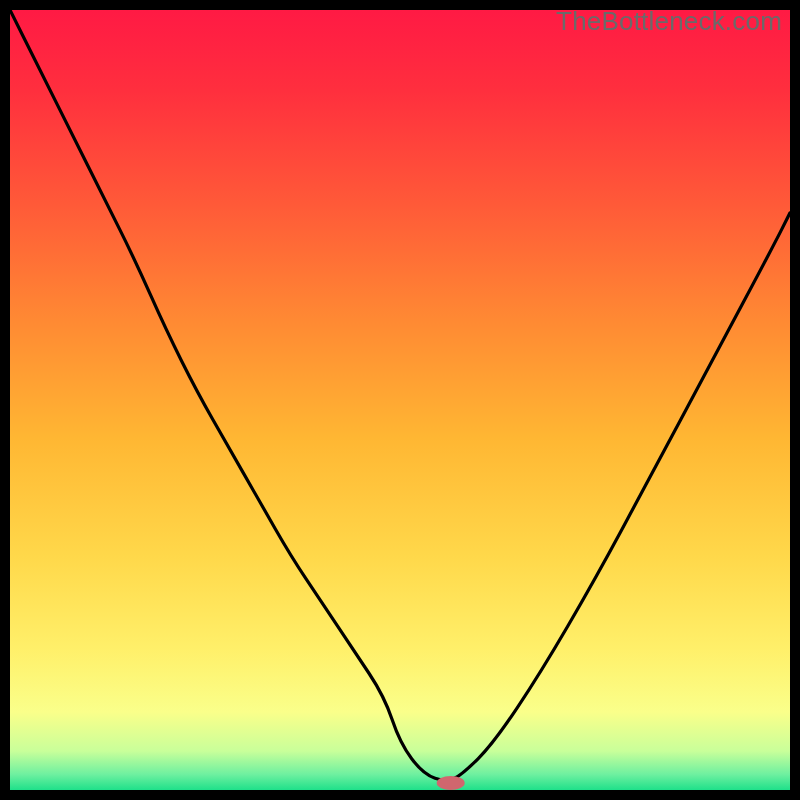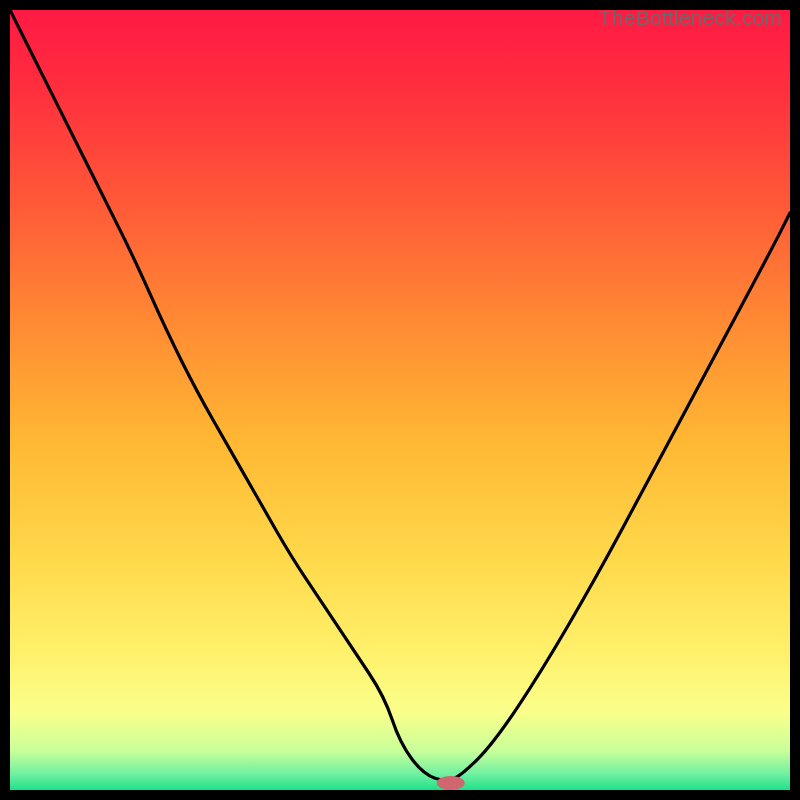--- a/index.html
+++ b/index.html
@@ -17,21 +17,21 @@
     top: 10px;
     width: 780px;
     height: 780px;
   }
   svg { display: block; }
   .watermark {
     position: absolute;
     top: 6px;
     right: 18px;
     font-family: Arial, Helvetica, sans-serif;
-    font-size: 21px;
+    font-size: 26px;
     color: #6a6a6a;
     font-weight: 500;
     letter-spacing: 0.2px;
   }
 </style>
 </head>
 <body>
 
 <div class="chart-wrap">
   <svg id="chart-svg" width="780" height="780" viewBox="0 0 780 780">

